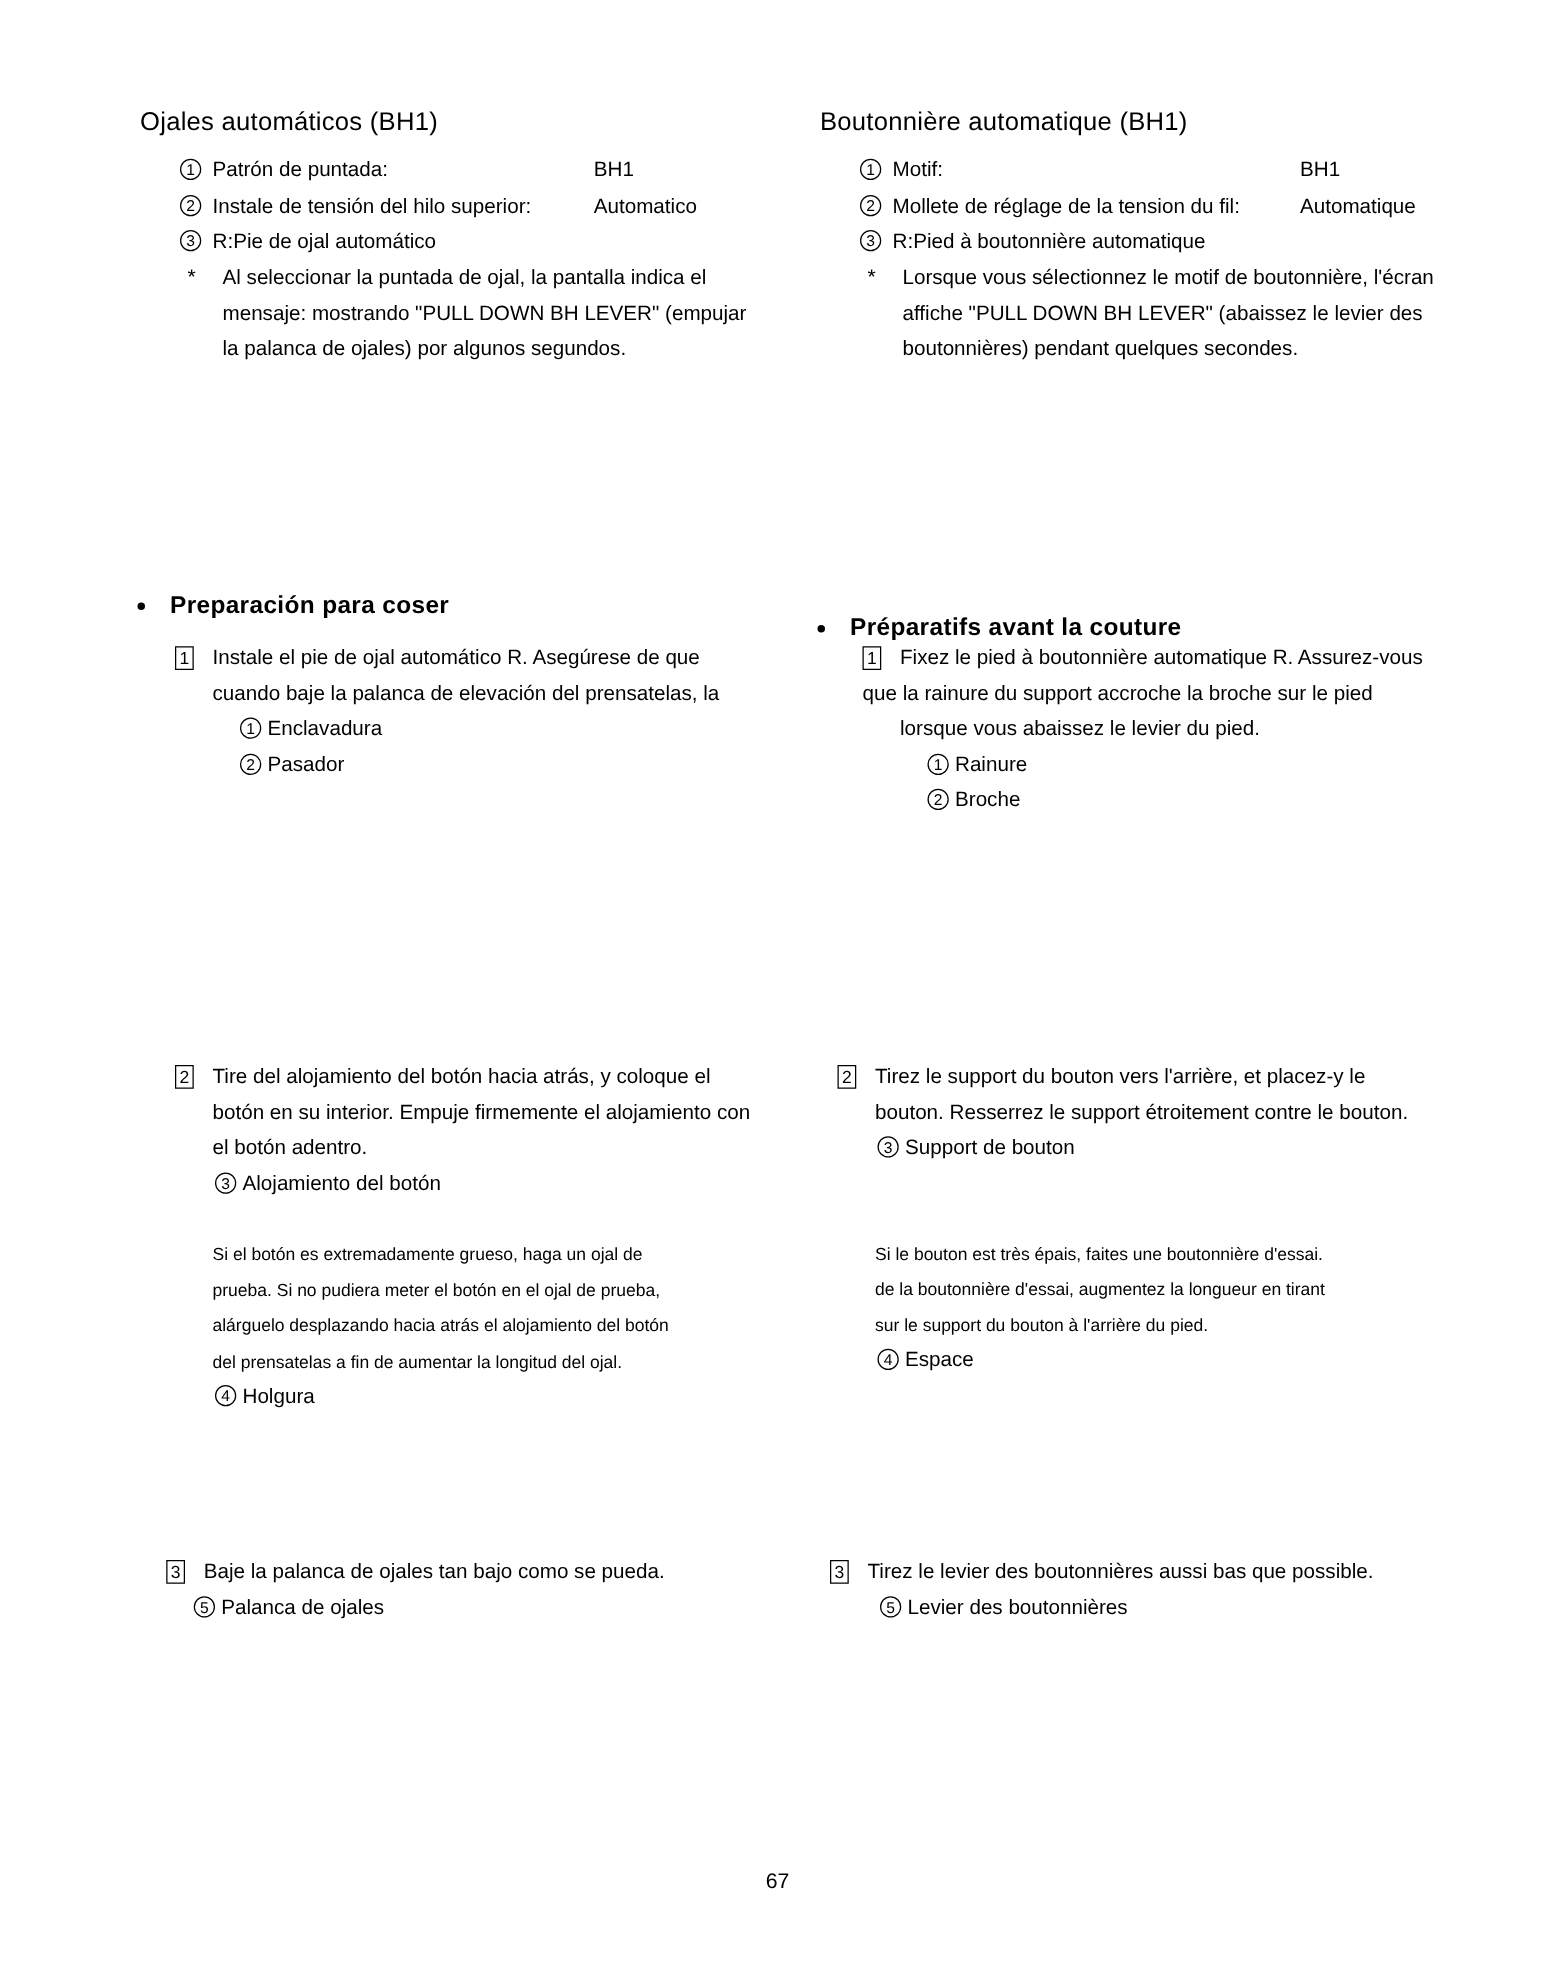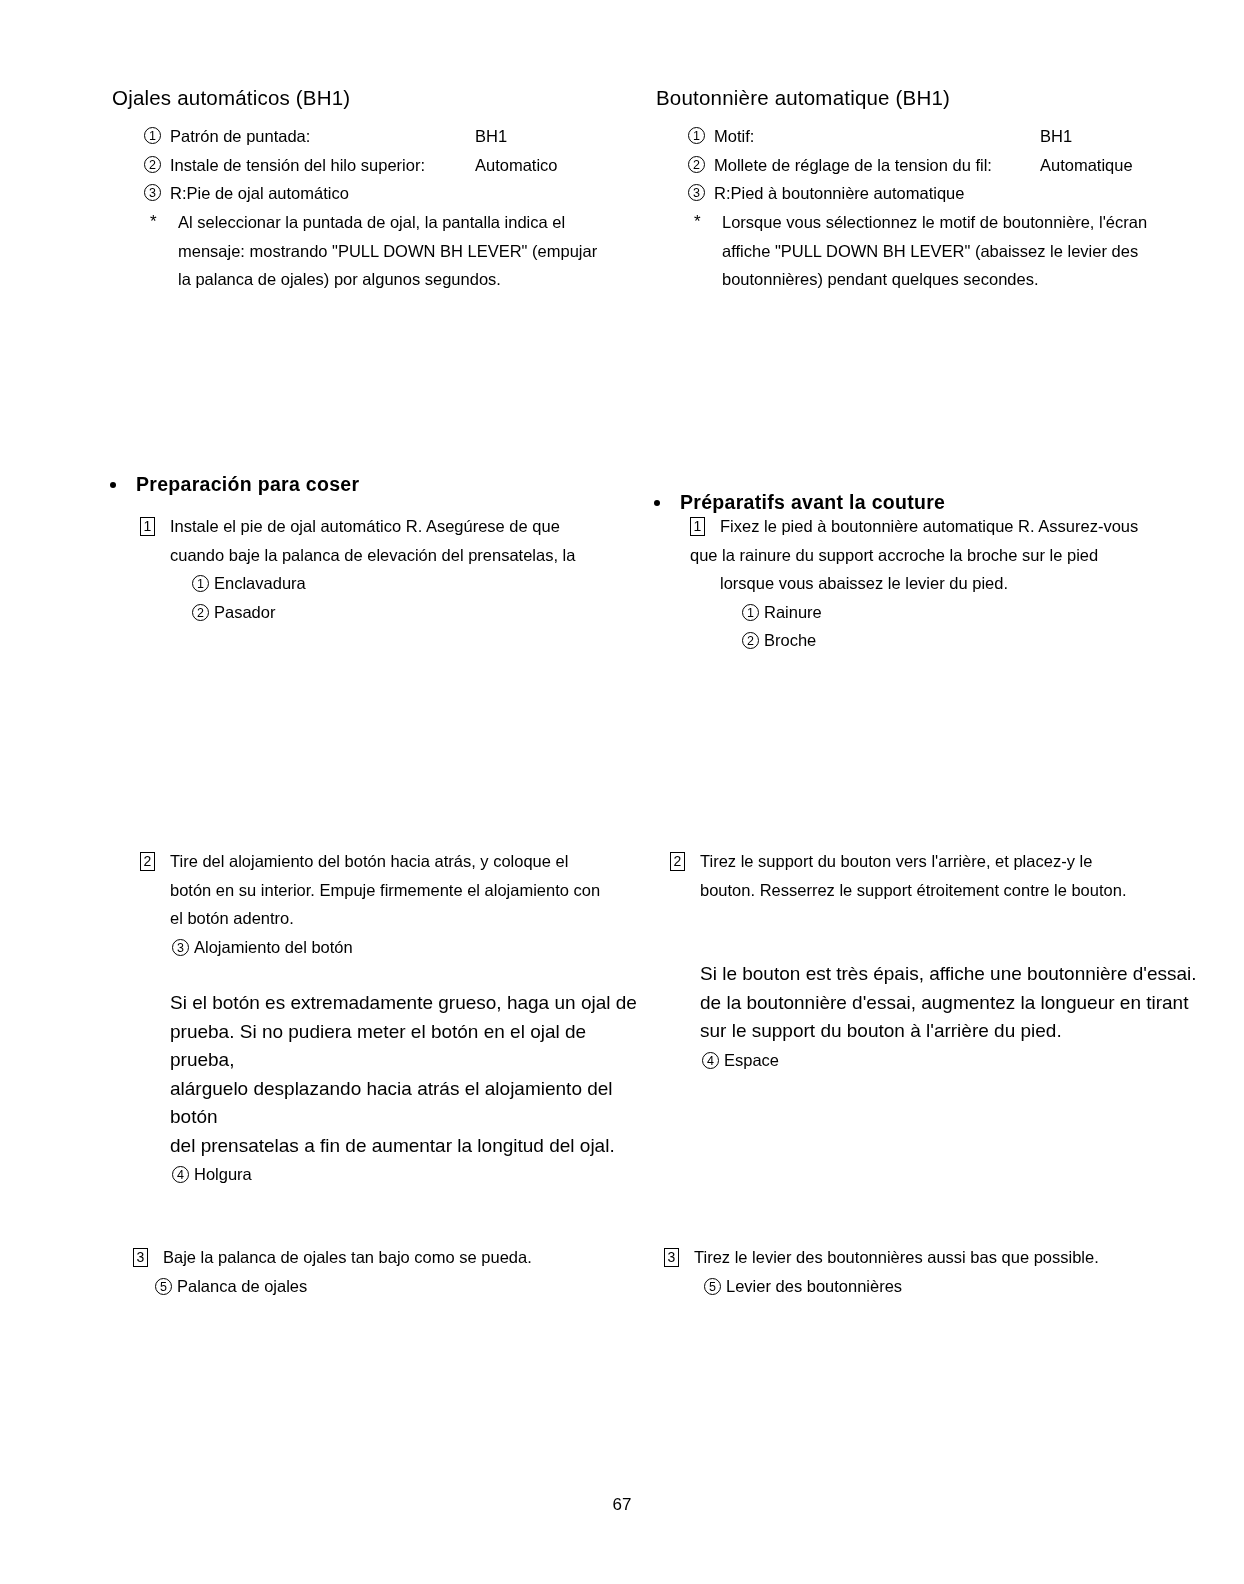--- a/index.html
+++ b/index.html
@@ -133,21 +133,21 @@
     position: relative;
     margin-left: -30px;
     padding-left: 30px;
   }
   .step-body .first-line > .boxnum {
     position: absolute;
     left: 0;
     top: 5px;
   }
   .para {
-    font-size: 19px;
+    font-size: 14px;
     line-height: 28.5px;
   }
   .item-line {
     font-size: 16.5px;
     line-height: 28.5px;
     white-space: nowrap;
   }
   .item-line .circ { margin-right: 5px; }
 
   .outdent { margin-left: -30px; }
@@ -304,22 +304,25 @@
       </div>
     </div>
 
     <div class="step" style="position:absolute; left:18px; top:847px; width:530px;">
       <div class="step-body">
         <div class="first-line">
           <span class="boxnum">2</span>
           <span>Tirez le support du bouton vers l'arrière, et placez-y le</span>
         </div>
         <div>bouton. Resserrez le support étroitement contre le bouton.</div>
+        <div class="item-line" style="margin-left:2px;">
+          <span class="circ">3</span><span>Support de bouton</span>
+        </div>
         <div class="para" style="margin-top:56px;">
-          <div>Si le bouton est très épais, affiche une boutonnière d'essai.</div>
+          <div>Si le bouton est très épais, faites une boutonnière d'essai.</div>
           <div>de la boutonnière d'essai, augmentez la longueur en tirant</div>
           <div>sur le support du bouton à l'arrière du pied.</div>
         </div>
         <div class="item-line" style="margin-left:2px;">
           <span class="circ">4</span><span>Espace</span>
         </div>
       </div>
     </div>
 
     <div class="step" style="position:absolute; left:12px; top:1243px; width:530px;">

